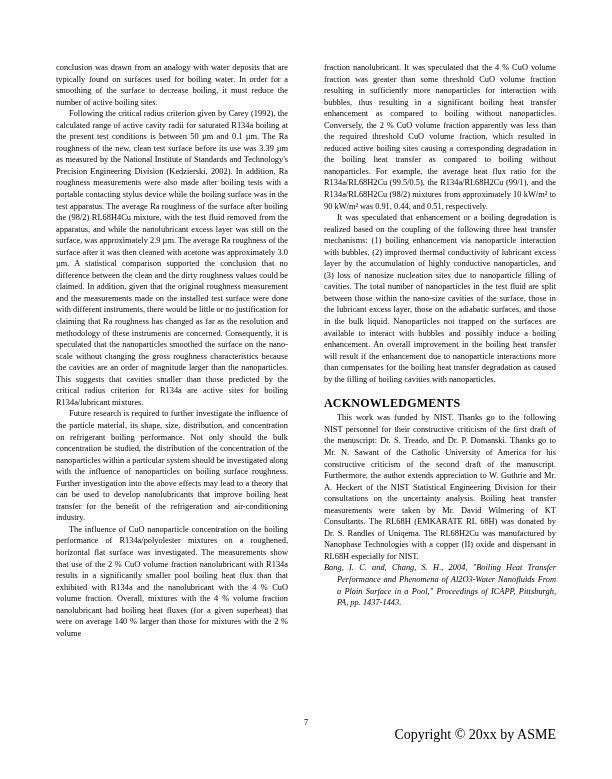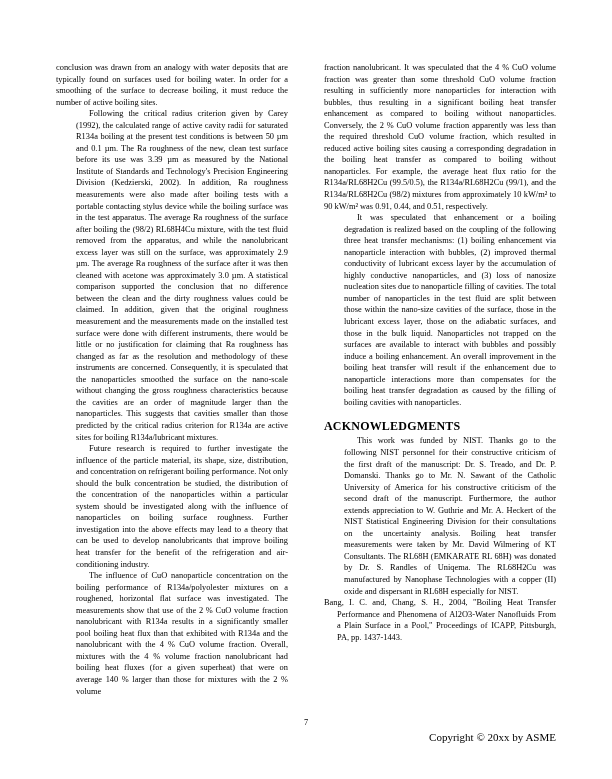--- a/index.html
+++ b/index.html
@@ -38,53 +38,53 @@
     margin: 0 0 0 0;
     font-size: 8.4px;
     line-height: 11.55px;
     text-align: justify;
     text-justify: inter-word;
     -webkit-hyphens: none;
     hyphens: none;
   }
   p.indent {
     text-indent: 13px;
-    margin-left: 20px;
   }
   p.noindent {
     text-indent: 0;
   }
   h2.section {
     font-size: 12px;
     font-weight: bold;
     margin: 11px 0 1px 0;
     text-align: left;
     letter-spacing: 0.2px;
   }
   .ref-entry {
     font-size: 8.4px;
     line-height: 11.55px;
     text-align: justify;
     margin: 0;
     padding-left: 13px;
     text-indent: -13px;
+    font-style: italic;
   }
   .page-number {
     position: absolute;
     left: 0;
     right: 0;
     bottom: 52px;
     text-align: center;
     font-size: 8.4px;
   }
   .copyright {
     position: absolute;
     right: 56px;
     bottom: 36px;
-    font-size: 11px;
+    font-size: 14px;
   }
 </style>
 </head>
 <body>
 
 <div class="page">
   <div class="columns">
 
     <div class="col">
       <p class="noindent">conclusion was drawn from an analogy with water deposits that are typically found on surfaces used for boiling water. In order for a smoothing of the surface to decrease boiling, it must reduce the number of active boiling sites.</p>

